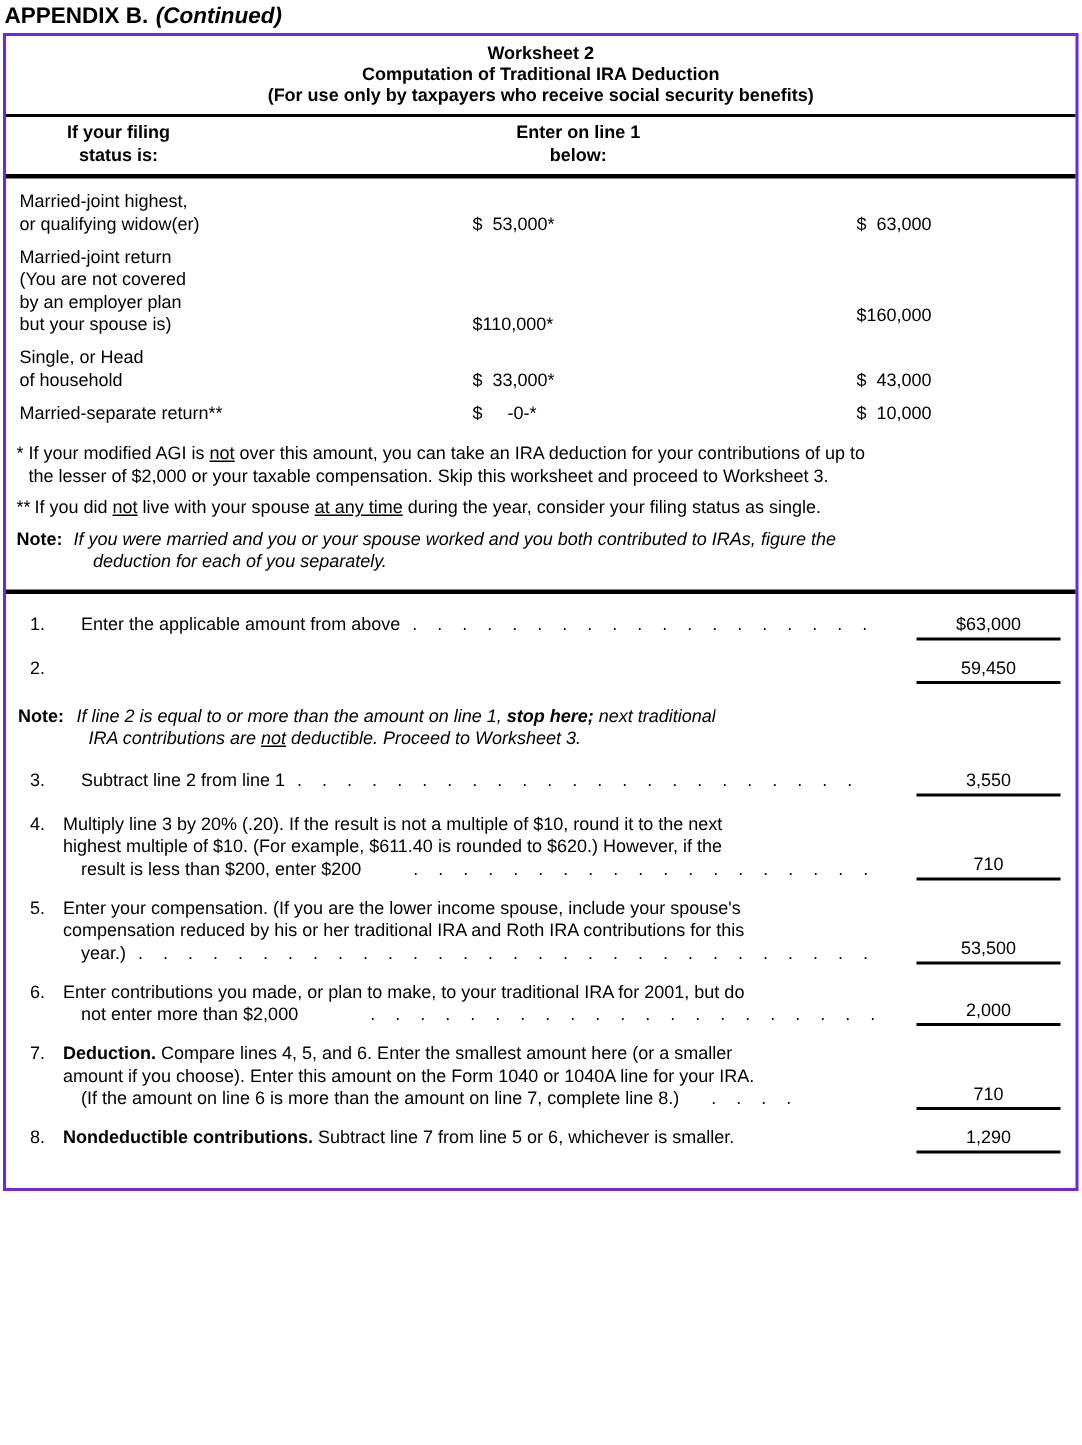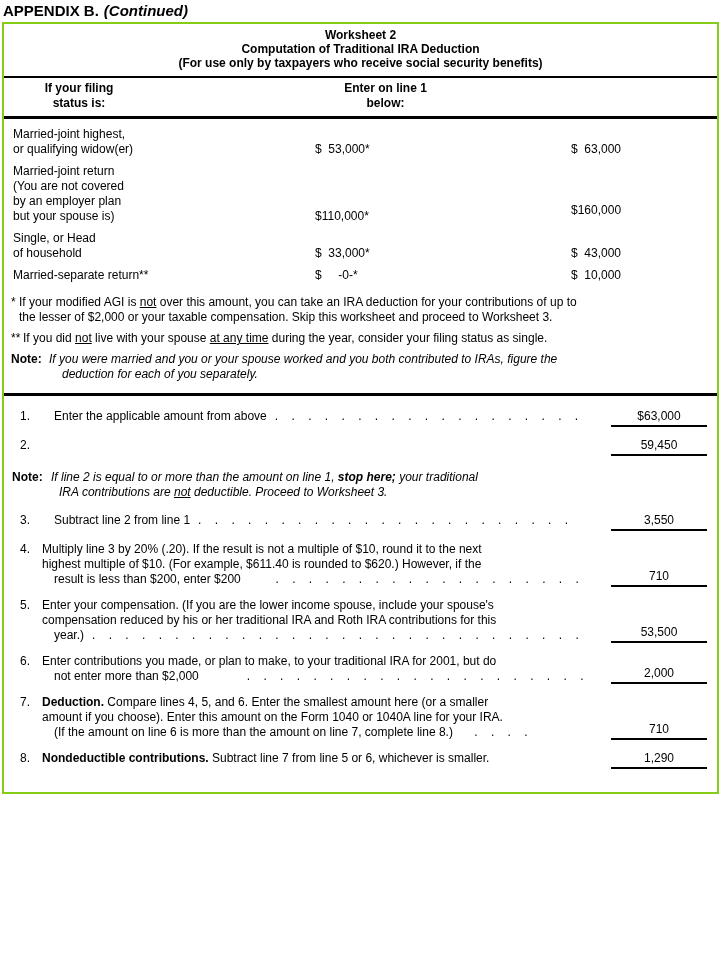--- a/index.html
+++ b/index.html
@@ -7,21 +7,21 @@
     width:721px;height:963px;background:#ffffff;color:#000;
     font-family:"Liberation Sans","DejaVu Sans",sans-serif;
     font-size:12px;line-height:15px;
     -webkit-font-smoothing:none;
   }
   .b{font-weight:bold}
   .i{font-style:italic}
   .u{text-decoration:underline}
   .heading{font-size:15px;line-height:18px;font-weight:bold;padding:2px 0 2px 3px;}
   .heading .cont{font-style:italic;margin-left:5px;}
-  .box{margin:0 2px;border:2px solid #84cc16;}
+  .box{margin:0 2px;border:2px solid #6d28d9;}
   
   .sec-title{text-align:center;font-weight:bold;line-height:14px;padding:4px 0 6px;border-bottom:2px solid #000;}
   
   .sec-headers{display:flex;font-weight:bold;text-align:center;padding:3px 0 5px;border-bottom:3px solid #000;justify-content:space-between;}
   .col-1{width:150px}
   .col-2{width:420px}
   .col-3{flex:1;position:relative;left:-50px}
   
   .sec-table{border-bottom:3px solid #000;padding:8px 0 2px;}
   .t-row{display:flex;align-items:flex-end;margin-bottom:7px;}
@@ -148,21 +148,21 @@
         </div>
         <div class="ws-amt">$63,000</div>
       </div>
       <div class="ws-item">
         <div class="ws-num">2.</div>
         <div class="ws-amt">59,450</div>
       </div>
       <div class="ws-note">
         <div class="ws-note-marker">Note:</div>
         <div class="ws-note-text">
-          <div class="tline"><span>If line 2 is equal to or more than the amount on line 1, </span><span class="b">stop here;</span><span> your traditional</span></div>
+          <div class="tline"><span>If line 2 is equal to or more than the amount on line 1, </span><span class="b">stop here;</span><span> next traditional</span></div>
           <div class="tline"><span>IRA contributions are </span><span class="u">not</span><span> deductible. Proceed to Worksheet 3.</span></div>
         </div>
       </div>
       <div class="ws-item">
         <div class="ws-num">3.</div>
         <div class="ws-text">
           <div class="tline tline-flex"><span class="tline"><span>Subtract line 2 from line 1</span></span><span class="dots">. . . . . . . . . . . . . . . . . . . . . . .</span></div>
         </div>
         <div class="ws-amt">3,550</div>
       </div>

